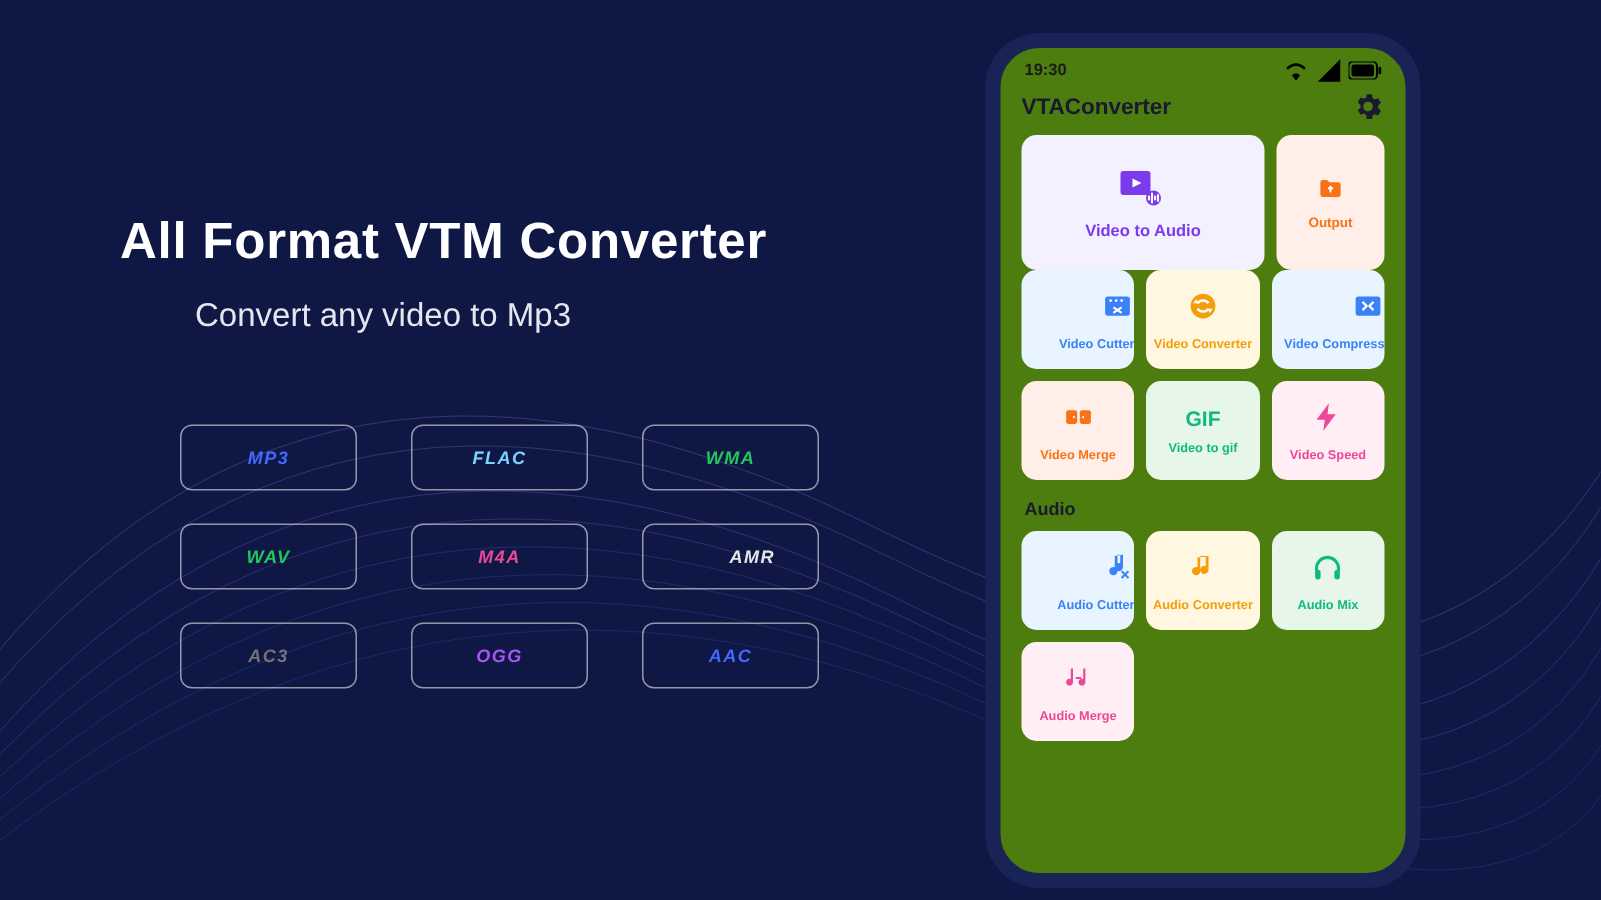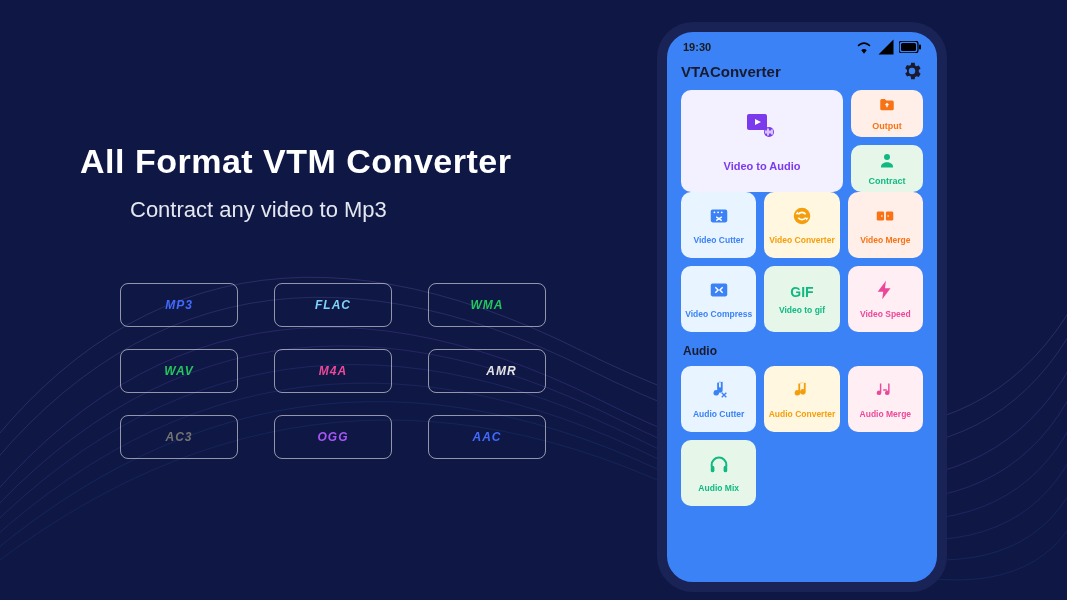--- a/index.html
+++ b/index.html
@@ -11,21 +11,21 @@
 .content { position: relative; display: flex; width: 100%; height: 100%; align-items: center; }
 
 .left { flex: 1; padding-left: 80px; padding-right: 40px; color: #fff; }
 .title { font-size: 34px; font-weight: 700; margin-bottom: 16px; letter-spacing: 0.5px; }
 .subtitle { font-size: 22px; font-weight: 300; margin-bottom: 60px; padding-left: 50px; color: #e5e7f0; }
 
 .chips { display: grid; grid-template-columns: repeat(3, 118px); gap: 22px 36px; padding-left: 40px; }
 .chip { border: 1.5px solid rgba(255,255,255,0.55); border-radius: 8px; height: 44px; display: flex; align-items: center; justify-content: center; font-weight: 700; font-style: italic; font-size: 12px; letter-spacing: 1px; }
 
 .phone-wrap { width: 320px; margin-right: 90px; }
-.phone { width: 290px; height: 570px; background: #3b82f6; border-radius: 36px; border: 10px solid #1a2356; position: relative; overflow: hidden; margin-top: 14px; }
+.phone { width: 290px; height: 570px; background: #4d7c0f; border-radius: 36px; border: 10px solid #1a2356; position: relative; overflow: hidden; margin-top: 14px; }
 
 .status-bar { display: flex; justify-content: space-between; align-items: center; padding: 6px 16px 2px; font-size: 11px; font-weight: 600; color: #1a1a1a; }
 .status-right { display: flex; gap: 4px; align-items: center; }
 
 .app-header { display: flex; justify-content: space-between; align-items: center; padding: 2px 14px 8px; }
 .app-title { font-size: 15px; font-weight: 700; color: #1a1a2e; }
 .app-title b { font-weight: 900; }
 
 .app-body { padding: 0 14px; }
 
@@ -35,21 +35,21 @@
 .hero-side { width: 72px; display: flex; flex-direction: column; gap: 8px; }
 .side-card { flex: 1; border-radius: 10px; display: flex; flex-direction: column; align-items: center; justify-content: center; gap: 3px; padding: 6px; }
 .side-card .lbl { font-size: 9px; font-weight: 600; }
 
 .section-title { font-size: 12px; font-weight: 700; color: #1a1a2e; margin: 12px 0 8px 2px; }
 
 .grid3 { display: grid; grid-template-columns: repeat(3, 1fr); gap: 8px; }
 .tile { border-radius: 10px; height: 66px; display: flex; flex-direction: column; align-items: center; justify-content: center; gap: 4px; }
 .tile .lbl { font-size: 8.5px; font-weight: 600; }
 
-.bg-blue { background: #e8f4ff; }
+.bg-blue { background: #e8f4ff; align-items: flex-end; }
 .bg-yellow { background: #fff7e0; }
 .bg-green { background: #e6f7ea; }
 .bg-orange { background: #ffefe8; }
 .bg-pink { background: #ffeef3; }
 
 .c-blue { color: #3b82f6; }
 .c-yellow { color: #f59e0b; }
 .c-green { color: #10b981; }
 .c-orange { color: #f97316; }
 .c-pink { color: #ec4899; }
@@ -70,21 +70,21 @@
   <path d="M -50 590 Q 280 280 680 480 T 1100 380" stroke="#3b82f6" stroke-width="0.6" fill="none" opacity="0.22"></path>
   <path d="M -50 600 Q 300 300 700 500 T 1100 400" stroke="#3b82f6" stroke-width="0.6" fill="none" opacity="0.2"></path>
   <path d="M -50 500 Q 180 150 580 350 T 1100 250" stroke="#a78bfa" stroke-width="0.6" fill="none" opacity="0.3"></path>
   <path d="M -50 520 Q 190 170 590 370 T 1100 270" stroke="#a78bfa" stroke-width="0.6" fill="none" opacity="0.28"></path>
 </svg>
 </div>
 
 <div class="content">
   <div class="left">
     <div class="title">All Format VTM Converter</div>
-    <div class="subtitle">Contract any video to Mp3</div>
+    <div class="subtitle">Convert any video to Mp3</div>
     <div class="chips" id="chips">
         <div class="chip" style="color: rgb(65, 105, 255);">MP3</div>
         <div class="chip" style="color: #7dd3fc;">FLAC</div>
         <div class="chip" style="color: rgb(34, 197, 94);">WMA</div>
         <div class="chip" style="color: rgb(34, 197, 94);">WAV</div>
         <div class="chip" style="color: rgb(236, 72, 153);">M4A</div>
         <div class="chip" style="color: #e5e5e5; padding-left: 29px;">AMR</div>
         <div class="chip" style="color: #737373;">AC3</div>
         <div class="chip" style="color: rgb(168, 85, 247);">OGG</div>
         <div class="chip" style="color: rgb(65, 105, 255);">AAC</div>
@@ -129,27 +129,20 @@
             <span class="hero-main-label">Video to Audio</span>
           </div>
           <div class="hero-side" id="hero-side">
               <div class="side-card bg-orange">
                 <span><svg class="ico-sm" viewBox="0 0 24 24">
                     <path fill="#f97316" d="M3 6a2 2 0 0 1 2-2h4l2 2h8a2 2 0 0 1 2 2v9a2 2 0 0 1-2 2H5a2 2 0 0 1-2-2V6z"></path>
                     <path stroke="#fff" stroke-width="1.6" d="M12 10v5M10 12l2-2 2 2" fill="none"></path>
                   </svg></span>
                 <span class="lbl c-orange">Output</span>
               </div>
-              <div class="side-card bg-green">
-                <span><svg class="ico-sm" viewBox="0 0 24 24">
-                    <circle cx="12" cy="8" r="4" fill="#10b981"></circle>
-                    <path fill="#10b981" d="M4 21c0-4 4-6 8-6s8 2 8 6v1H4v-1z"></path>
-                  </svg></span>
-                <span class="lbl c-green">Contract</span>
-              </div>
             </div>
         </div>
 
         <div id="sections">
             <div class="grid3">
               <div class="tile bg-blue">
                 <span><svg class="ico" viewBox="0 0 24 24">
                     <rect x="3" y="5" width="18" height="14" rx="2" fill="#3b82f6"></rect>
                     <circle cx="7" cy="8" r="1" fill="#fff"></circle>
                     <circle cx="11" cy="8" r="1" fill="#fff"></circle>
@@ -159,34 +152,34 @@
                 <span class="lbl c-blue">Video Cutter</span>
               </div>
               <div class="tile bg-yellow">
                 <span><svg class="ico" viewBox="0 0 24 24">
                     <circle cx="12" cy="12" r="9" fill="#f59e0b"></circle>
                     <path stroke="#fff" stroke-width="1.8" d="M8 10a5 5 0 0 1 8 0M16 14a5 5 0 0 1-8 0" fill="none"></path>
                     <path fill="#fff" d="M7 7l2 3-4 0zM17 17l-2-3 4 0z"></path>
                   </svg></span>
                 <span class="lbl c-yellow">Video Converter</span>
               </div>
+              <div class="tile bg-blue">
+                <span><svg class="ico" viewBox="0 0 24 24">
+                    <rect x="3" y="5" width="18" height="14" rx="2" fill="#3b82f6"></rect>
+                    <path stroke="#fff" stroke-width="1.6" d="M8 9l3 3-3 3M16 9l-3 3 3 3" fill="none"></path>
+                  </svg></span>
+                <span class="lbl c-blue">Video Compress</span>
+              </div>
               <div class="tile bg-orange">
                 <span><svg class="ico" viewBox="0 0 24 24">
                     <rect x="3" y="7" width="8" height="10" rx="1.5" fill="#f97316"></rect>
                     <rect x="13" y="7" width="8" height="10" rx="1.5" fill="#f97316"></rect>
                     <path fill="#fff" d="M8 11l2 1-2 1zM16 11l-2 1 2 1z"></path>
                   </svg></span>
                 <span class="lbl c-orange">Video Merge</span>
-              </div>
-              <div class="tile bg-blue">
-                <span><svg class="ico" viewBox="0 0 24 24">
-                    <rect x="3" y="5" width="18" height="14" rx="2" fill="#3b82f6"></rect>
-                    <path stroke="#fff" stroke-width="1.6" d="M8 9l3 3-3 3M16 9l-3 3 3 3" fill="none"></path>
-                  </svg></span>
-                <span class="lbl c-blue">Video Compress</span>
               </div>
               <div class="tile bg-green">
                 <span><span class="gif-text c-green">GIF</span></span>
                 <span class="lbl c-green">Video to gif</span>
               </div>
               <div class="tile bg-pink">
                 <span><svg class="ico" viewBox="0 0 24 24">
                     <path fill="#ec4899" d="M13 2L4 14h6l-1 8 9-12h-6l1-8z"></path>
                   </svg></span>
                 <span class="lbl c-pink">Video Speed</span>
@@ -200,33 +193,33 @@
                     <path stroke="#3b82f6" stroke-width="1.5" d="M15 15l5 5M20 15l-5 5" fill="none"></path>
                   </svg></span>
                 <span class="lbl c-blue">Audio Cutter</span>
               </div>
               <div class="tile bg-yellow">
                 <span><svg class="ico" viewBox="0 0 24 24">
                     <path fill="#f59e0b" d="M10 4v11a3 3 0 1 1-2-2.8V5l8-1v10a3 3 0 1 1-2-2.8V4l-4 0z"></path>
                   </svg></span>
                 <span class="lbl c-yellow">Audio Converter</span>
               </div>
-              <div class="tile bg-pink">
-                <span><svg class="ico" viewBox="0 0 24 24">
-                    <path fill="#ec4899" d="M8 5v10a2.5 2.5 0 1 1-1.6-2.3V5H8zm9 0v10a2.5 2.5 0 1 1-1.6-2.3V5H17z"></path>
-                    <path stroke="#ec4899" stroke-width="1.6" d="M10 12h4" fill="none"></path>
-                  </svg></span>
-                <span class="lbl c-pink">Audio Merge</span>
-              </div>
               <div class="tile bg-green">
                 <span><svg class="ico" viewBox="0 0 24 24">
                     <path fill="none" stroke="#10b981" stroke-width="2.2" d="M4 15v-2a8 8 0 0 1 16 0v2"></path>
                     <rect x="3" y="14" width="4" height="7" rx="2" fill="#10b981"></rect>
                     <rect x="17" y="14" width="4" height="7" rx="2" fill="#10b981"></rect>
                   </svg></span>
                 <span class="lbl c-green">Audio Mix</span>
               </div>
+              <div class="tile bg-pink">
+                <span><svg class="ico" viewBox="0 0 24 24">
+                    <path fill="#ec4899" d="M8 5v10a2.5 2.5 0 1 1-1.6-2.3V5H8zm9 0v10a2.5 2.5 0 1 1-1.6-2.3V5H17z"></path>
+                    <path stroke="#ec4899" stroke-width="1.6" d="M10 12h4" fill="none"></path>
+                  </svg></span>
+                <span class="lbl c-pink">Audio Merge</span>
+              </div>
             </div>
           </div>
       </div>
     </div>
   </div>
 </div>
 
 </body></html>

